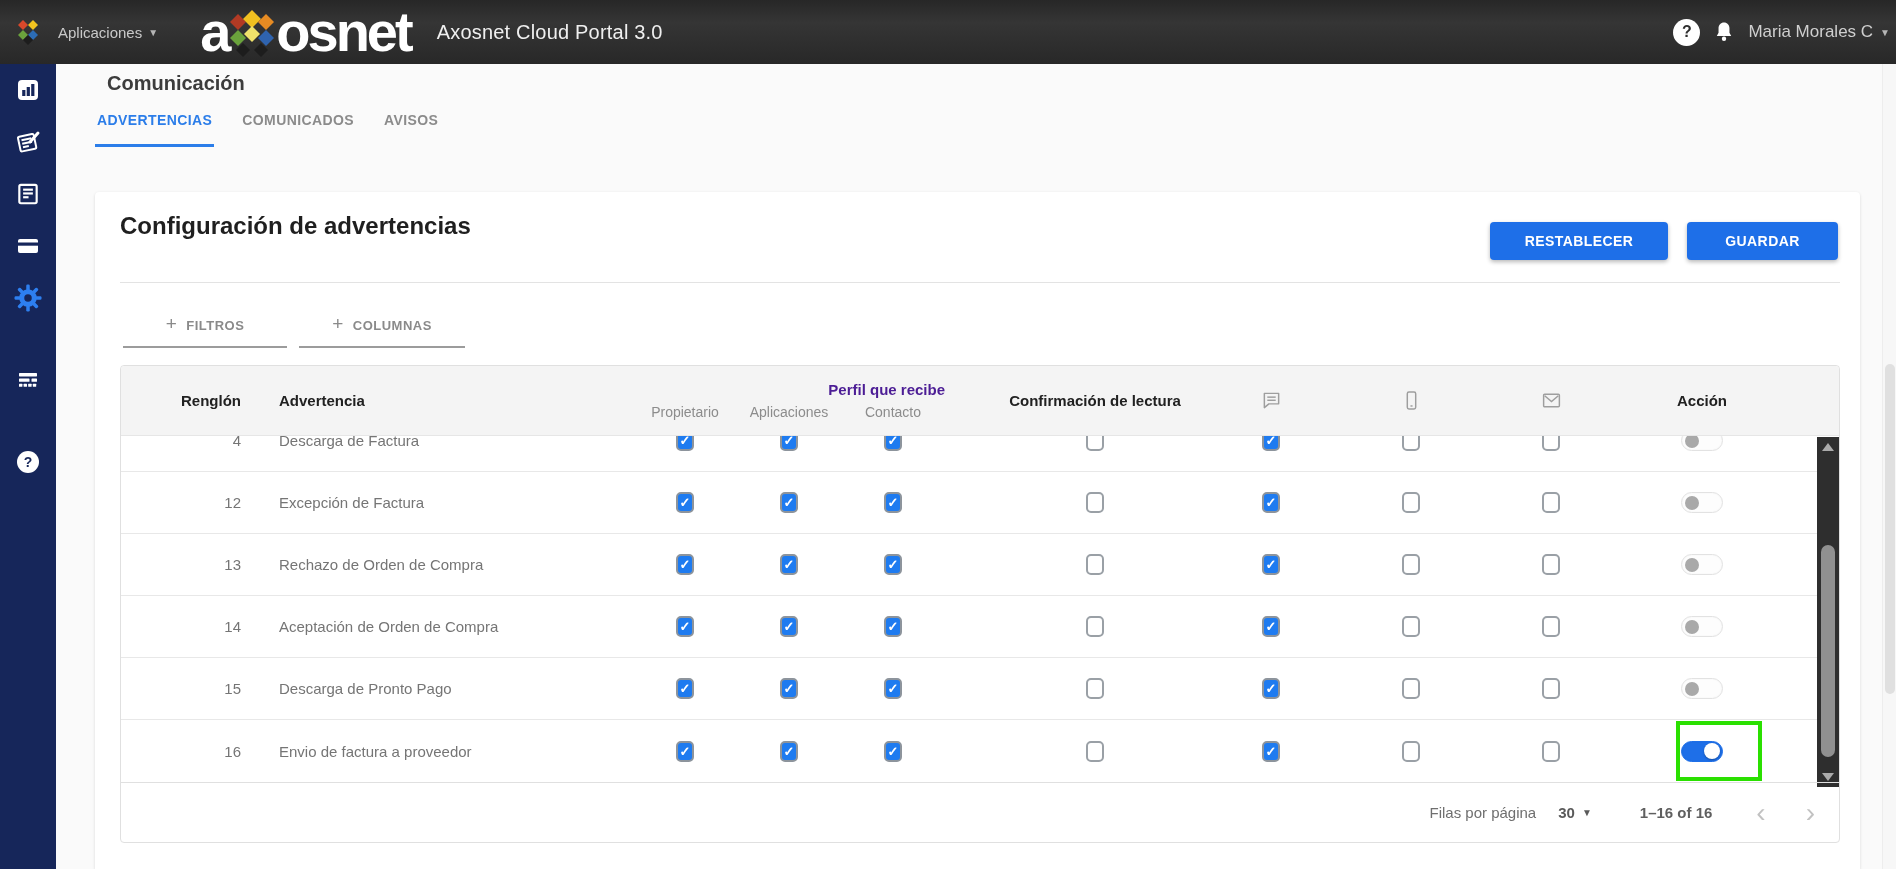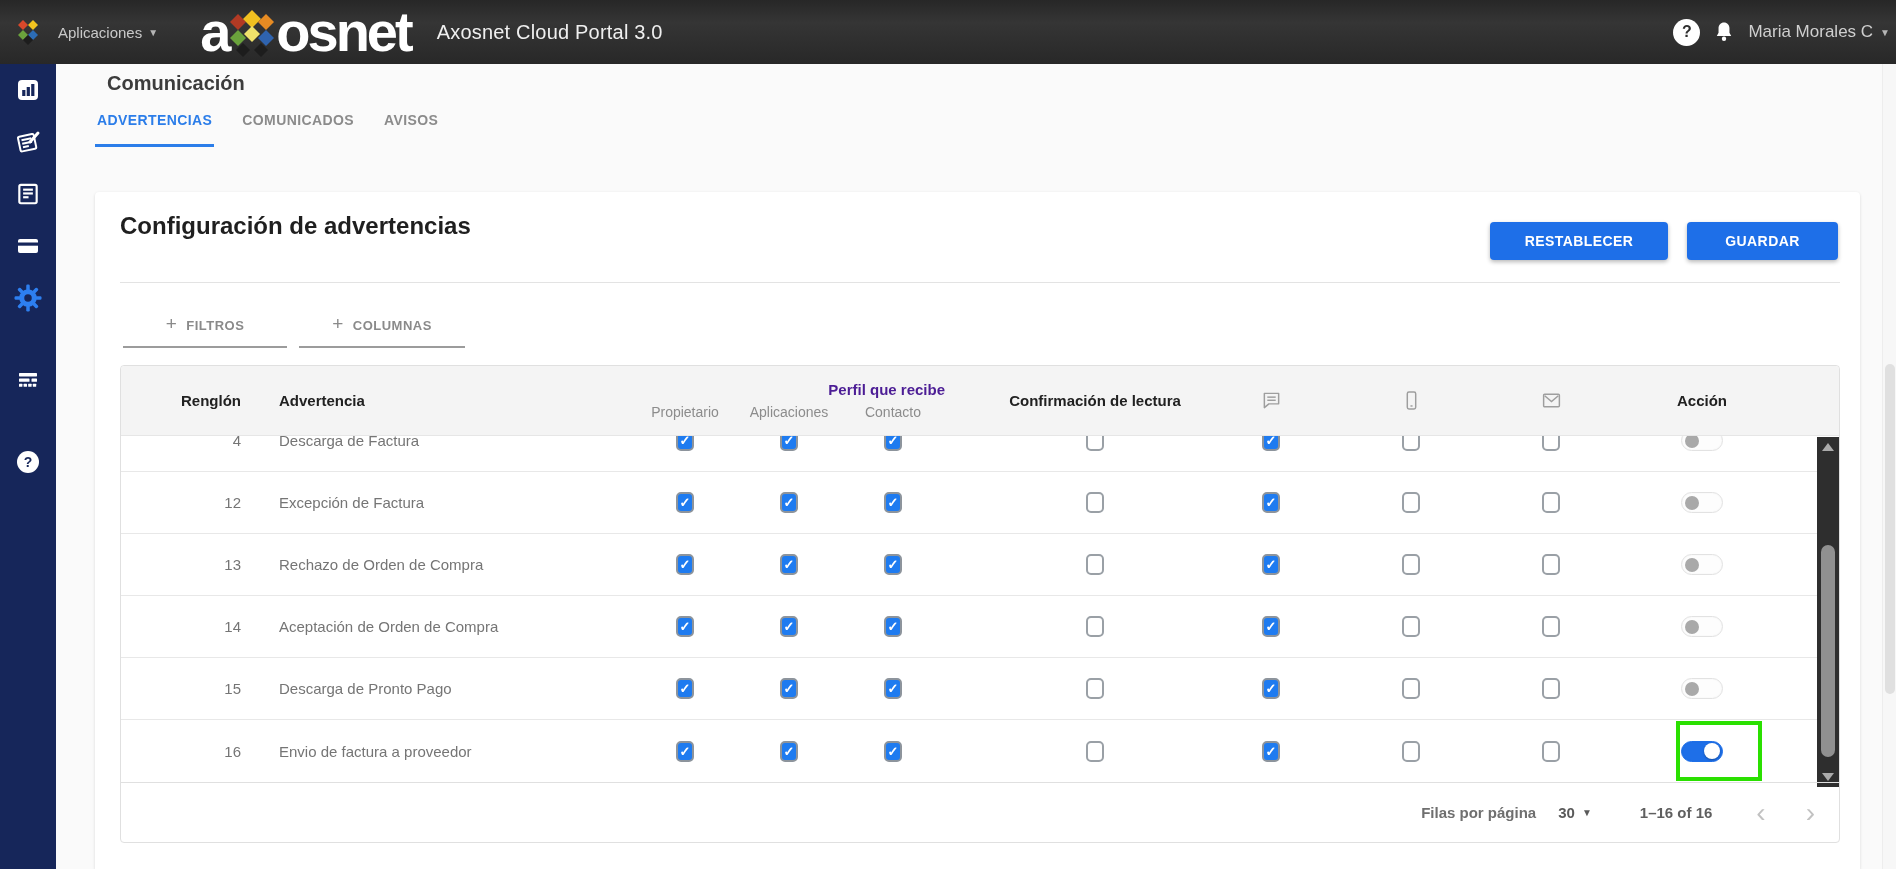--- a/index.html
+++ b/index.html
@@ -95,21 +95,21 @@
   .tbl-scroll{position:absolute;left:1696px;top:71px;width:22px;height:350px;background:#2e2e2e;cursor:pointer;}
   .tbl-scroll .arr-up{position:absolute;left:5px;top:6px;width:0;height:0;
     border-left:6px solid transparent;border-right:6px solid transparent;border-bottom:8px solid #aaaaaa;}
   .tbl-scroll .thumb{position:absolute;left:4px;top:108px;width:14px;height:212px;background:#909090;border-radius:7px;}
   .tbl-scroll .arr-dn{position:absolute;left:5px;bottom:6px;width:0;height:0;
     border-left:6px solid transparent;border-right:6px solid transparent;border-top:8px solid #aaaaaa;}
 
   
   .pager{position:absolute;left:0;bottom:0;width:1718px;height:60px;border-top:1px solid #e0e0e0;
     display:flex;align-items:center;justify-content:flex-end;padding-right:24px;color:#6b6b6b;font-size:15px;}
-  .pg-label{font-weight:bold;color:#6f6f6f;}
+  .pg-label{font-weight:normal;color:#6f6f6f;}
   .pg-select{margin-left:22px;display:flex;align-items:center;gap:7px;font-weight:bold;color:#5a5a5a;cursor:pointer;}
   .pg-caret{font-size:10px;color:#5a5a5a;}
   .pg-range{margin-left:48px;font-weight:bold;color:#5f5f5f;}
   .pg-chev{margin-left:44px;font-size:28px;color:#c2c2c2;line-height:1;cursor:default;user-select:none;}
   .pg-chev.next{margin-left:40px;}
 
   
   .page-scroll{position:absolute;right:0;top:64px;width:14px;height:805px;background:#f7f7f7;border-left:1px solid #ededed;}
   .page-scroll .thumb{position:absolute;left:2px;top:300px;width:10px;height:330px;background:#e0e0e0;border-radius:5px;}
 

